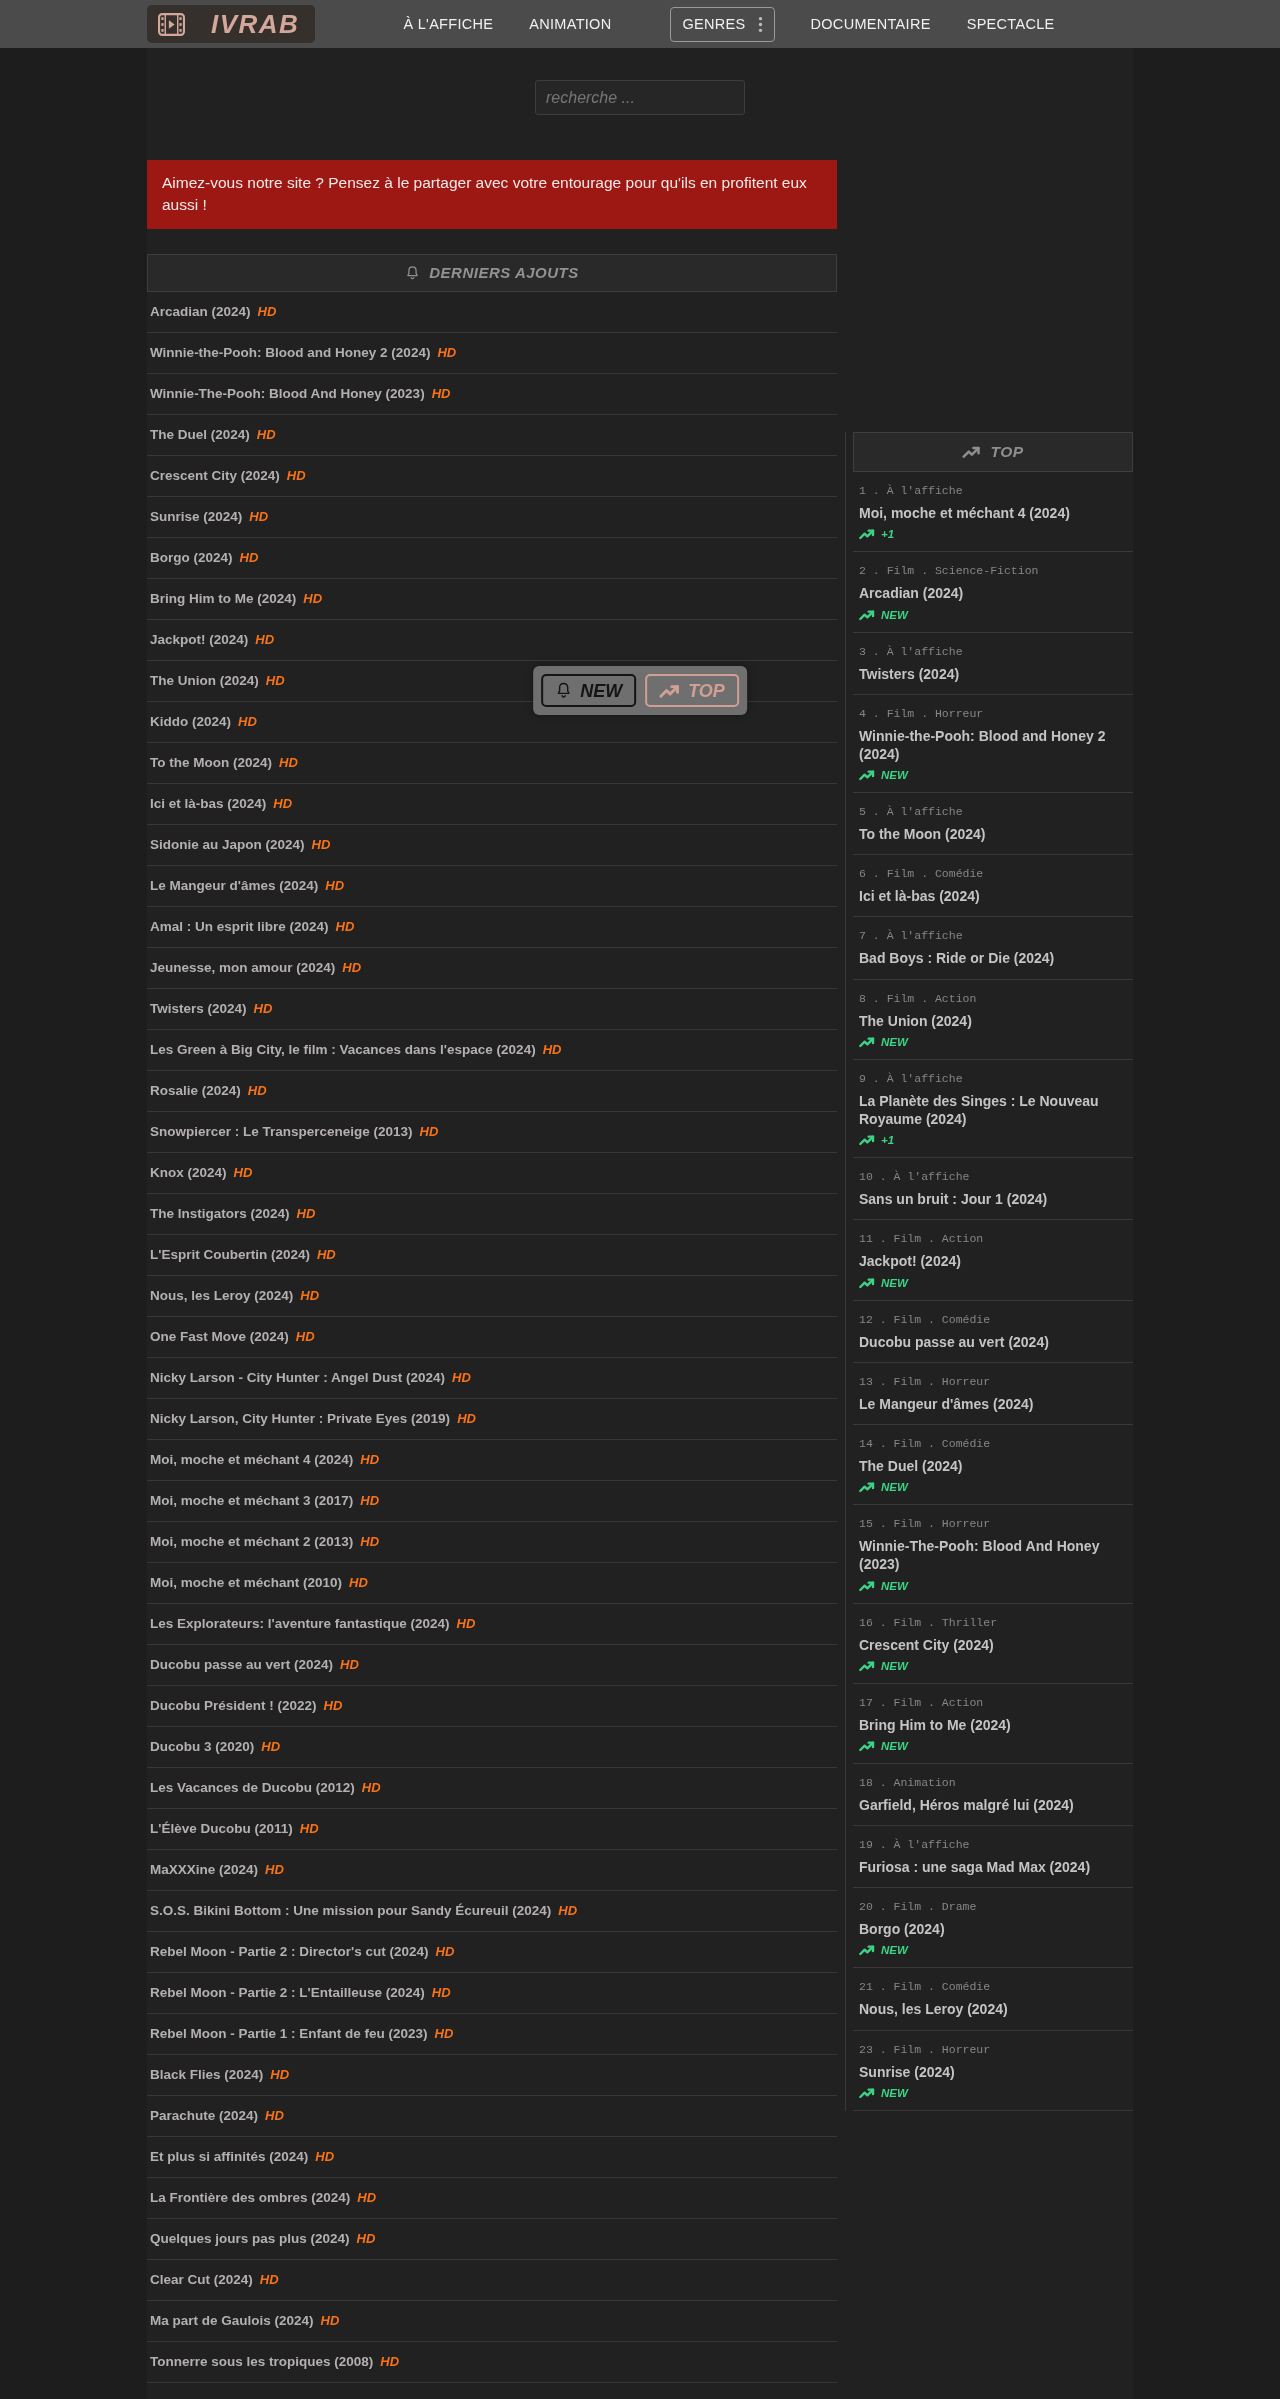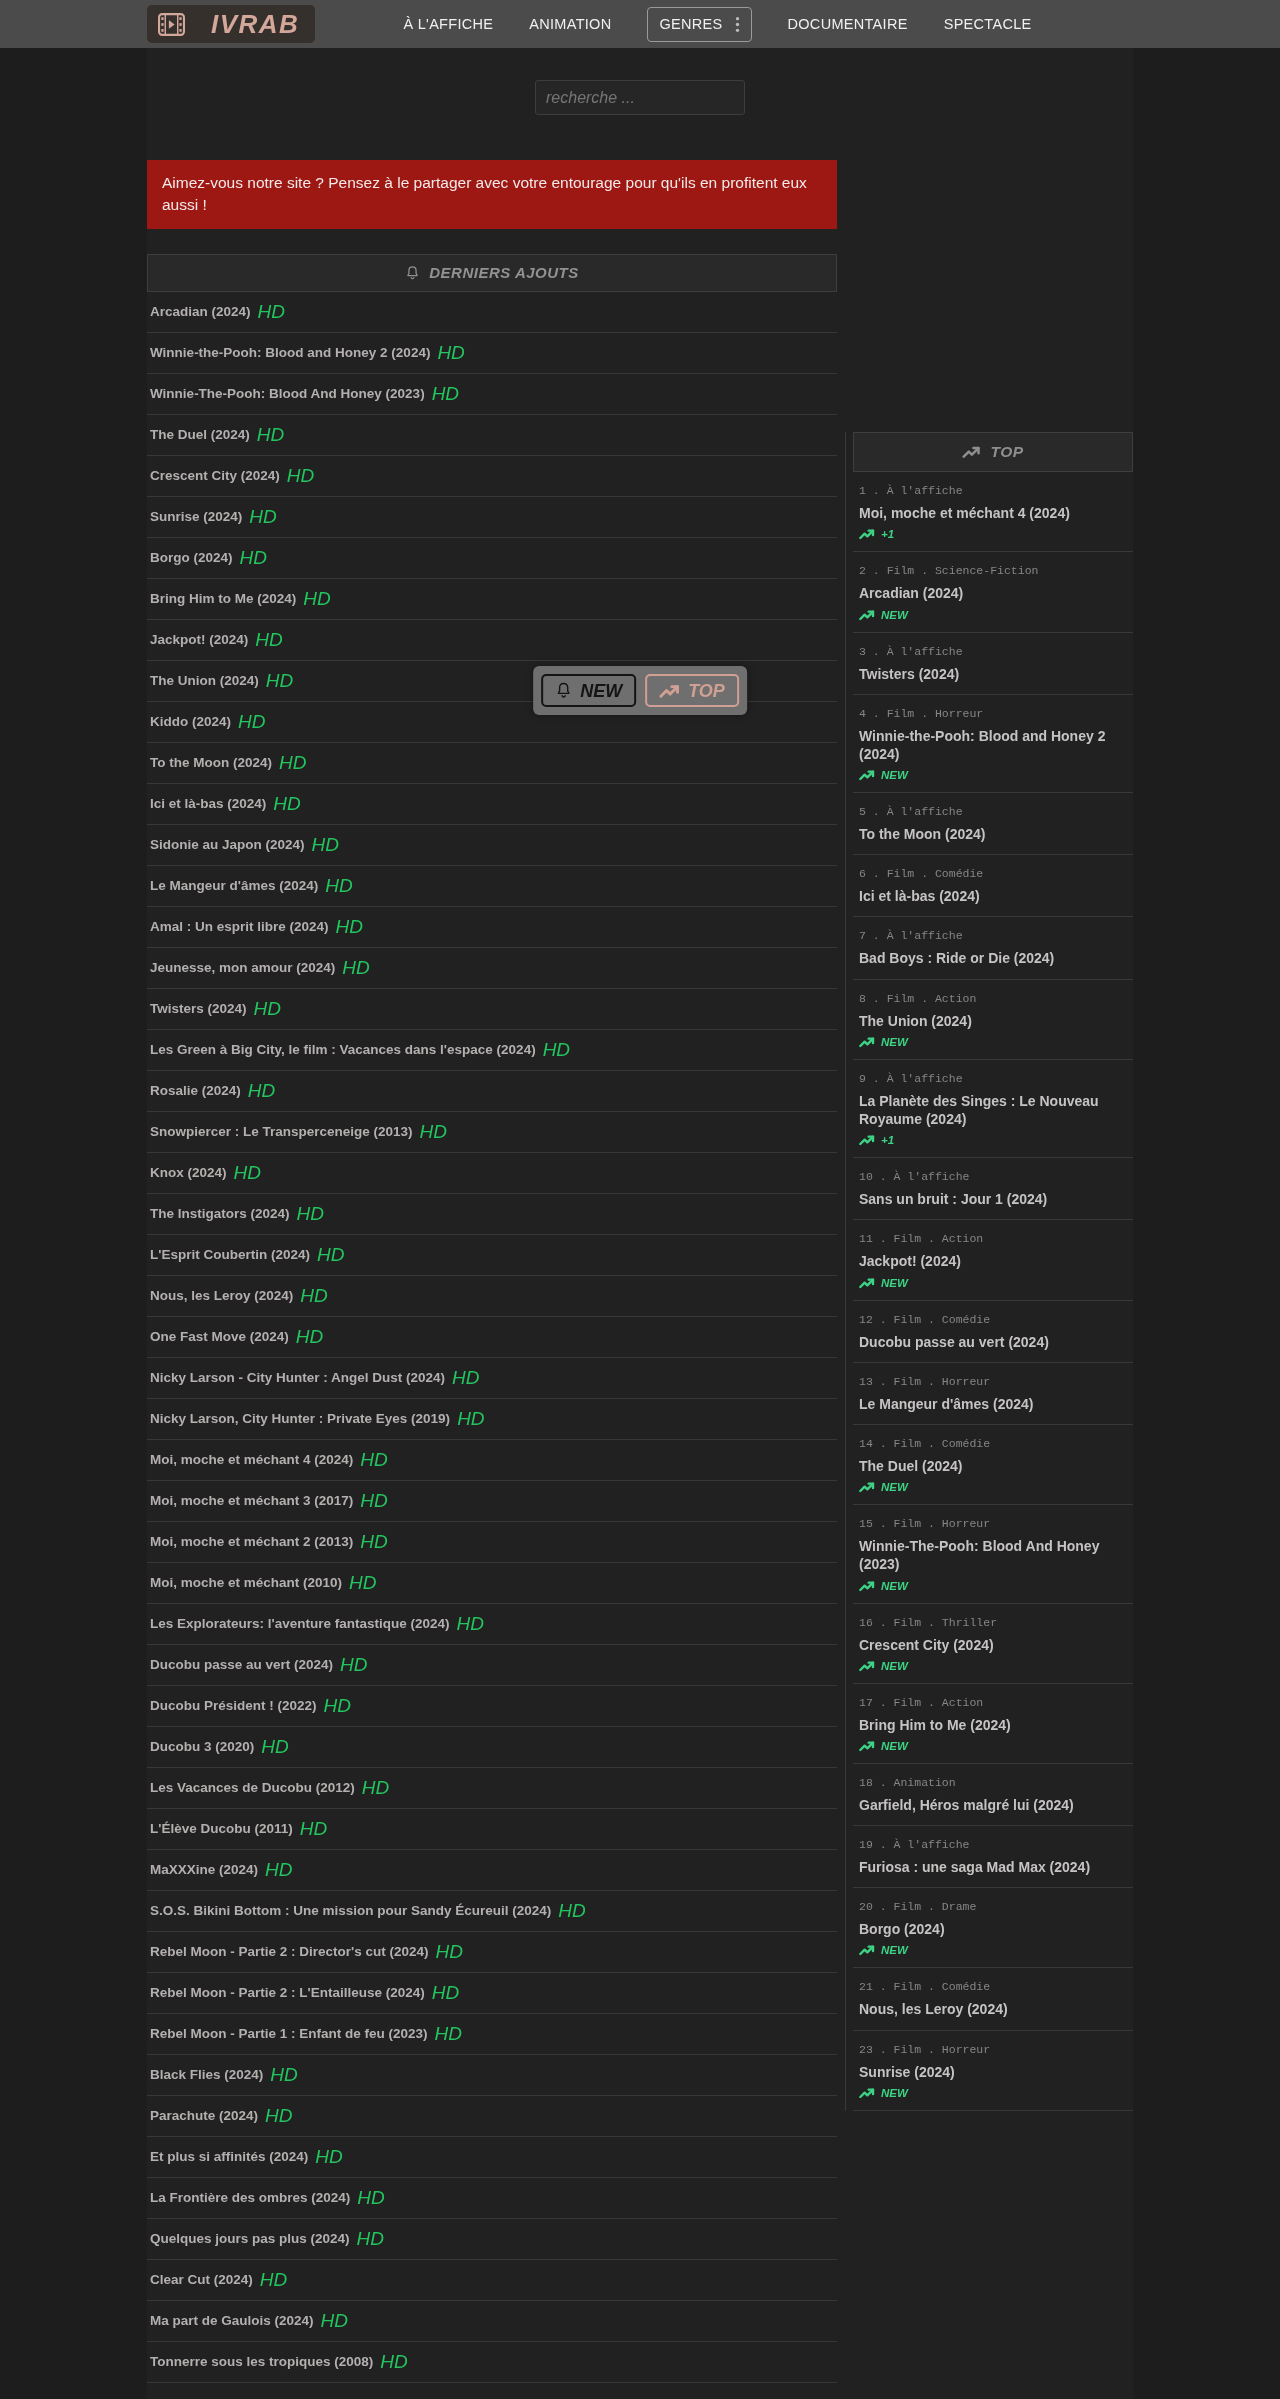--- a/index.html
+++ b/index.html
@@ -18,21 +18,21 @@
     background:#35302c; border-radius:5px; padding:6px 16px 6px 11px; cursor:pointer;
   }
   .brand-text {
     font-size:26px; font-weight:bold; font-style:italic;
     color:#d4a79b; letter-spacing:1.5px; line-height:1;
   }
   .nav-menu { display:flex; align-items:center; gap:36px; margin-left:88px; }
   .nav-link { color:#f0f0f0; font-size:14.5px; letter-spacing:.3px; text-decoration:none; cursor:pointer; white-space:nowrap; }
   .genres-btn {
     display:flex; align-items:flex-start; gap:12px;
-    border:1px solid #9a9a9a; border-radius:4px; padding:8px 11px; cursor:pointer;
+    border:1px solid #9a9a9a; border-radius:4px; padding:8px 11px; cursor:pointer;margin-left:23px;
   }
   
   .container { width:986px; margin:0 auto; position:relative; background:#212121; padding-bottom:40px; }
   .search-row { display:flex; justify-content:center; padding-top:32px; }
   .search-input {
     width:210px; height:35px; background:#262626; border:1px solid #3d3d3d; border-radius:3px;
     color:#999; font-style:italic; font-size:16px; padding:0 10px; outline:none;
     font-family:"Liberation Sans", sans-serif;
   }
   .columns { display:flex; margin-top:45px; align-items:center; }
@@ -49,21 +49,21 @@
     display:flex; align-items:center; justify-content:center; gap:9px;
     color:#929292; font-style:italic; font-weight:bold; font-size:15px; letter-spacing:.5px;
   }
   
   .movie-list { }
   .movie-row {
     height:41px; display:flex; align-items:center; gap:7px;
     border-bottom:1px solid #373737; cursor:pointer; padding-left:3px;
   }
   .movie-title { font-size:13.5px; font-weight:bold; color:#b5b0b0; white-space:nowrap; }
-  .hd-label { font-size:19px; font-weight:normal; font-style:italic; color:#22c55e; }
+  .hd-label { font-size:13px; font-weight:bold; font-style:italic; color:#f97316; }
   
   .float-toggle {
     position:absolute; top:618px; left:50%; transform:translateX(-50%);
     background:#6f6f6f; border-radius:6px; padding:8px; display:flex; gap:9px; z-index:10;
     box-shadow:0 0 6px rgba(0,0,0,.35);
   }
   .toggle-btn {
     display:flex; align-items:center; gap:8px; border-radius:5px; padding:5px 12px;
     font-size:18px; font-weight:bold; font-style:italic; cursor:pointer; line-height:1;
   }

